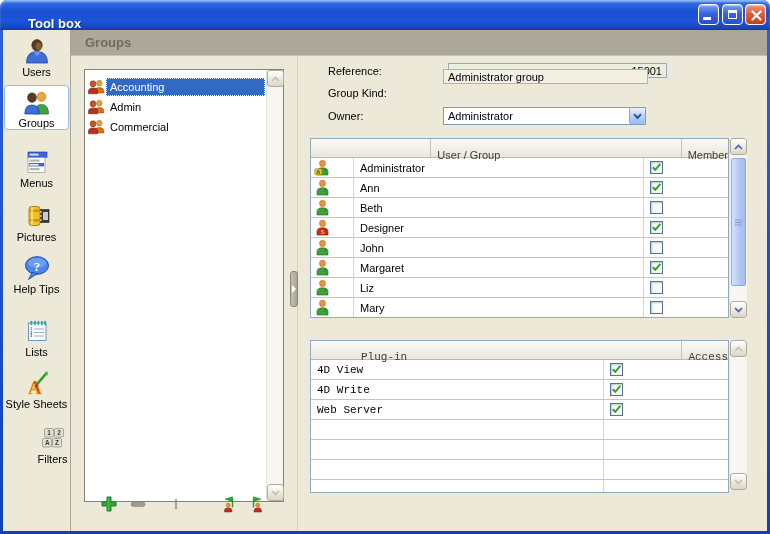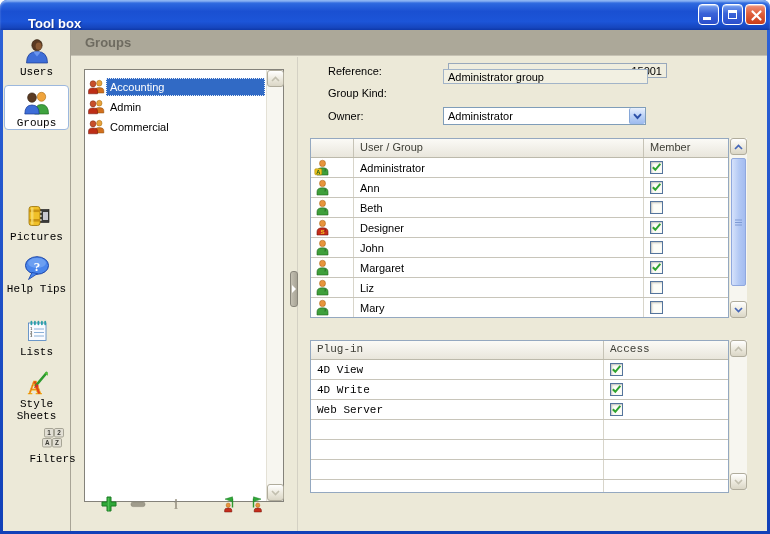--- a/index.html
+++ b/index.html
@@ -29,21 +29,21 @@
   
   .content { position:absolute; left:3px; top:30px; right:3px; bottom:3px;
     background:var(--background,#ECE9D8); overflow:hidden; }
 
   
   .sidebar { position:absolute; left:0; top:0; width:68px; height:100%;
     background:var(--background,#ECE9D8); border-right:1px solid #A8A496; }
   .side-item { position:absolute; left:1px; width:65px; text-align:center; cursor:default; }
   .side-item.selected { background:#fff; border:1px solid #9CB8DE; border-radius:4px; }
   .side-icon { display:block; margin:3px auto 0; width:26px; height:26px; }
-  .side-label { display:block; font-size:11px; margin-top:2px;font-family:Liberation Mono, monospace; }
+  .side-label { display:block; font-size:11px; margin-top:2px; }
 
   
   .header-strip { position:absolute; left:68px; top:0; right:0; height:26px;
     background:var(--header_strip,#ACA899); border-bottom:1px solid #C6C2B4; }
   .header-title { position:absolute; left:14px; top:5px; font-size:13px; font-weight:bold; color:#6E6B60; }
 
   
   .groups-list { position:absolute; left:81px; top:39px; width:200px; height:433px;
     background:#fff; border:1px solid #84827A; }
   .glist-inner { position:absolute; left:0; top:7px; right:18px; }
@@ -81,21 +81,21 @@
   .combo-arrow { position:absolute; right:0; top:0; bottom:0; width:16px;
     background:linear-gradient(180deg,#E8F0FD,#BCD2F6 50%,#9CBAEE);
     border-left:1px solid #86A7D8; border-radius:2px; display:flex; align-items:center; justify-content:center; }
 
   
   .xtable { position:absolute; left:307px; width:419px; background:#fff; border:1px solid #94A8C0; overflow:hidden; }
   .members-table { top:108px; height:180px; }
   .plugins-table { top:310px; height:153px;font-family:Liberation Mono, monospace; }
   .thead { display:flex; height:19px; background:linear-gradient(180deg,#FBFAF6,#E9E6DC);
     border-bottom:1px solid #BCB9AB; color:#3E3E36; }
-  .th { padding:2px 0 0 6px; }
+  .th { padding:10px 0 0 6px;margin-left:44px; }
   .th + .th { border-left:1px solid #C6C3B6; }
   .trow { display:grid; height:20px; border-bottom:1px solid #C8C5BA; background:#fff; }
   .members-table .trow { grid-template-columns:42px 290px 1fr; }
   .members-table .h-icon { width:42px; } .members-table .h-name { width:290px; } 
   .plugins-table .trow { grid-template-columns:292px 1fr; }
   .plugins-table .h-name { width:292px; }
   .tcell { display:flex; align-items:center; overflow:hidden; }
   .tcell + .tcell { border-left:1px solid #D8D5CA; }
   .cell-icon { justify-content:flex-start; padding-left:3px; }
   .cell-name { padding-left:6px; }
@@ -140,20 +140,32 @@
           <span class="side-label">Users</span>
         </div>
         <div class="side-item selected" style="top: 55px;">
           <span class="side-icon"><svg width="26" height="26" viewBox="0 0 26 26">
               <ellipse cx="17.5" cy="7.8" rx="4.2" ry="4.5" fill="#F0A43C" stroke="#A86A10" stroke-width="0.6"></ellipse>
               <path d="M10.5 25 Q10.5 15.5 17.5 15.5 Q24.5 15.5 24.5 25 Z" fill="#3FA33F" stroke="#1E6A1E" stroke-width="0.7"></path>
               <ellipse cx="8" cy="8.6" rx="4.4" ry="4.7" fill="#5A3A22" stroke="#2E1C0C" stroke-width="0.6"></ellipse>
               <path d="M0.8 25 Q0.8 16 8 16 Q15.2 16 15.2 25 Z" fill="#3E6ED8" stroke="#1A3A90" stroke-width="0.7"></path>
             </svg></span>
           <span class="side-label">Groups</span>
+        </div>
+        <div class="side-item" style="top: 116px;">
+          <span class="side-icon"><svg width="26" height="26" viewBox="0 0 26 26">
+              <rect x="4" y="3" width="19" height="5.5" fill="#3A66D8" stroke="#1A3A90" stroke-width="0.6"></rect>
+              <rect x="5.5" y="4.6" width="9" height="2" fill="#CFE0FA"></rect>
+              <rect x="4" y="8.5" width="17" height="15" fill="#FCFCF8" stroke="#8A887C" stroke-width="0.6"></rect>
+              <rect x="5.5" y="10.5" width="10" height="2.2" fill="#B8B6AC"></rect>
+              <rect x="4.8" y="14" width="15.4" height="3.4" fill="#3A66D8"></rect>
+              <rect x="5.5" y="15" width="9" height="1.6" fill="#E8F0FC"></rect>
+              <rect x="5.5" y="19" width="10" height="2.2" fill="#B8B6AC"></rect>
+            </svg></span>
+          <span class="side-label">Menus</span>
         </div>
         <div class="side-item" style="top: 170px;">
           <span class="side-icon"><svg width="26" height="26" viewBox="0 0 26 26">
               <rect x="14" y="6.5" width="11" height="13" fill="#3A3A38" stroke="#18181A" stroke-width="0.6"></rect>
               <rect x="15.5" y="8" width="2" height="2" fill="#E8E8E8"></rect>
               <rect x="15.5" y="12" width="2" height="2" fill="#E8E8E8"></rect>
               <rect x="15.5" y="16" width="2" height="2" fill="#E8E8E8"></rect>
               <rect x="19" y="9" width="5" height="8" fill="#C8C8D0"></rect>
               <rect x="5" y="3.5" width="11" height="19" rx="2.5" fill="#F0C028" stroke="#9A7208" stroke-width="0.8"></rect>
               <rect x="5" y="6.5" width="11" height="2.6" fill="#C89210"></rect>

